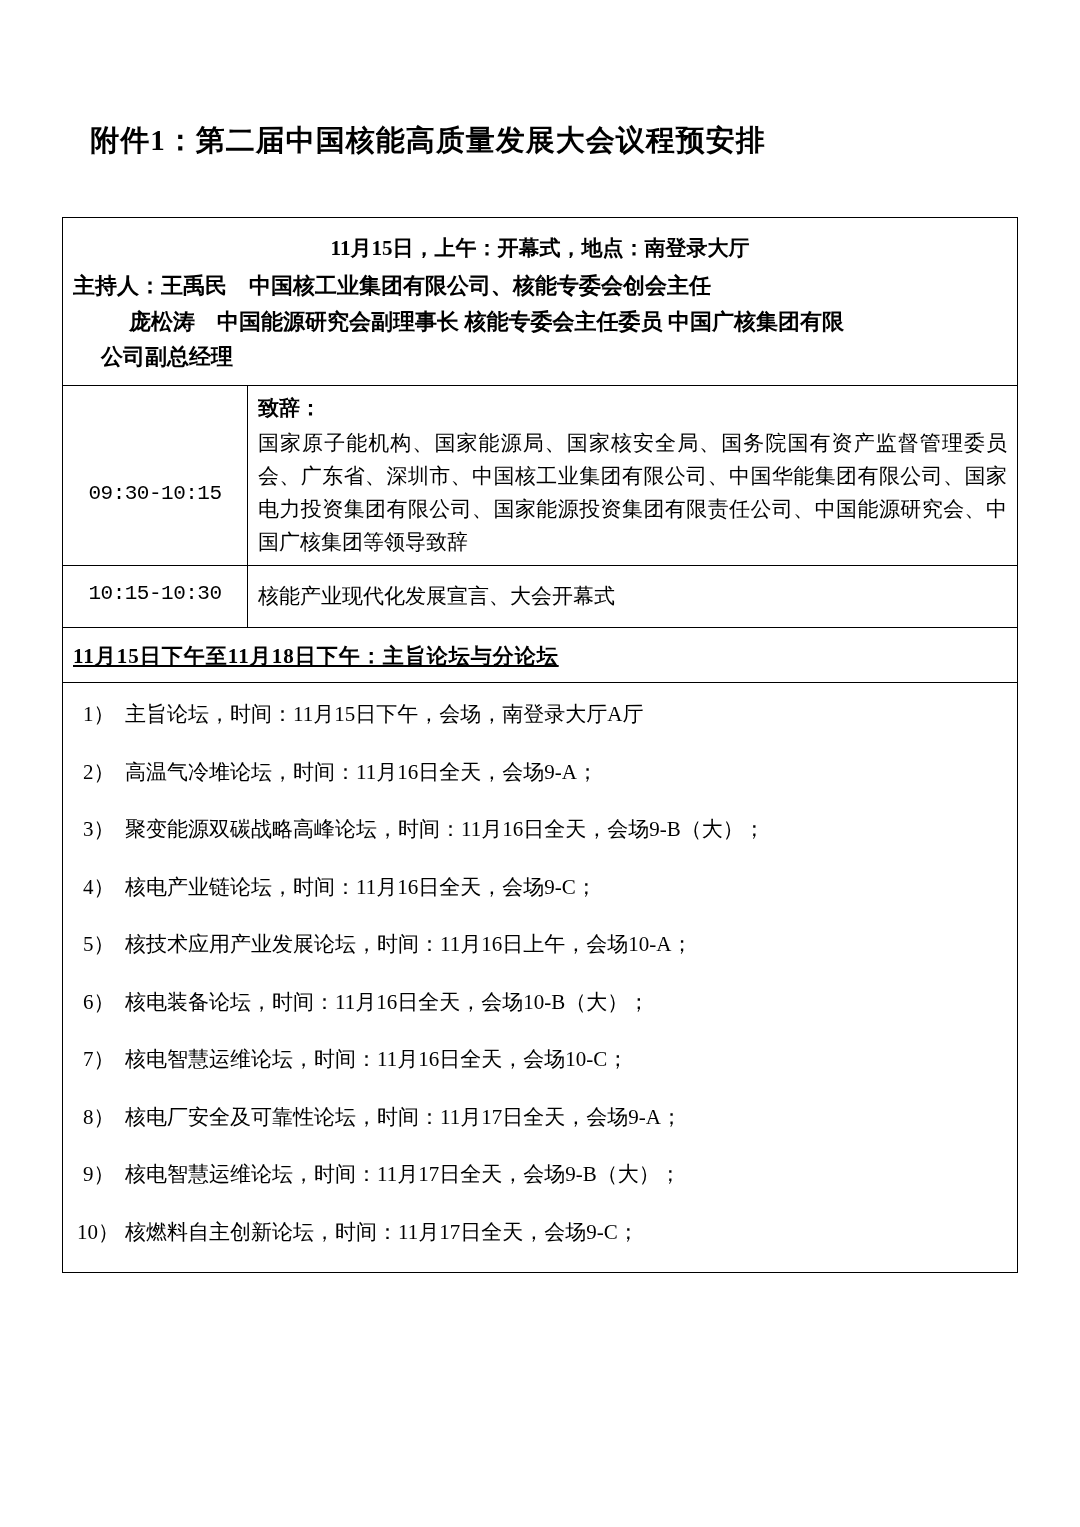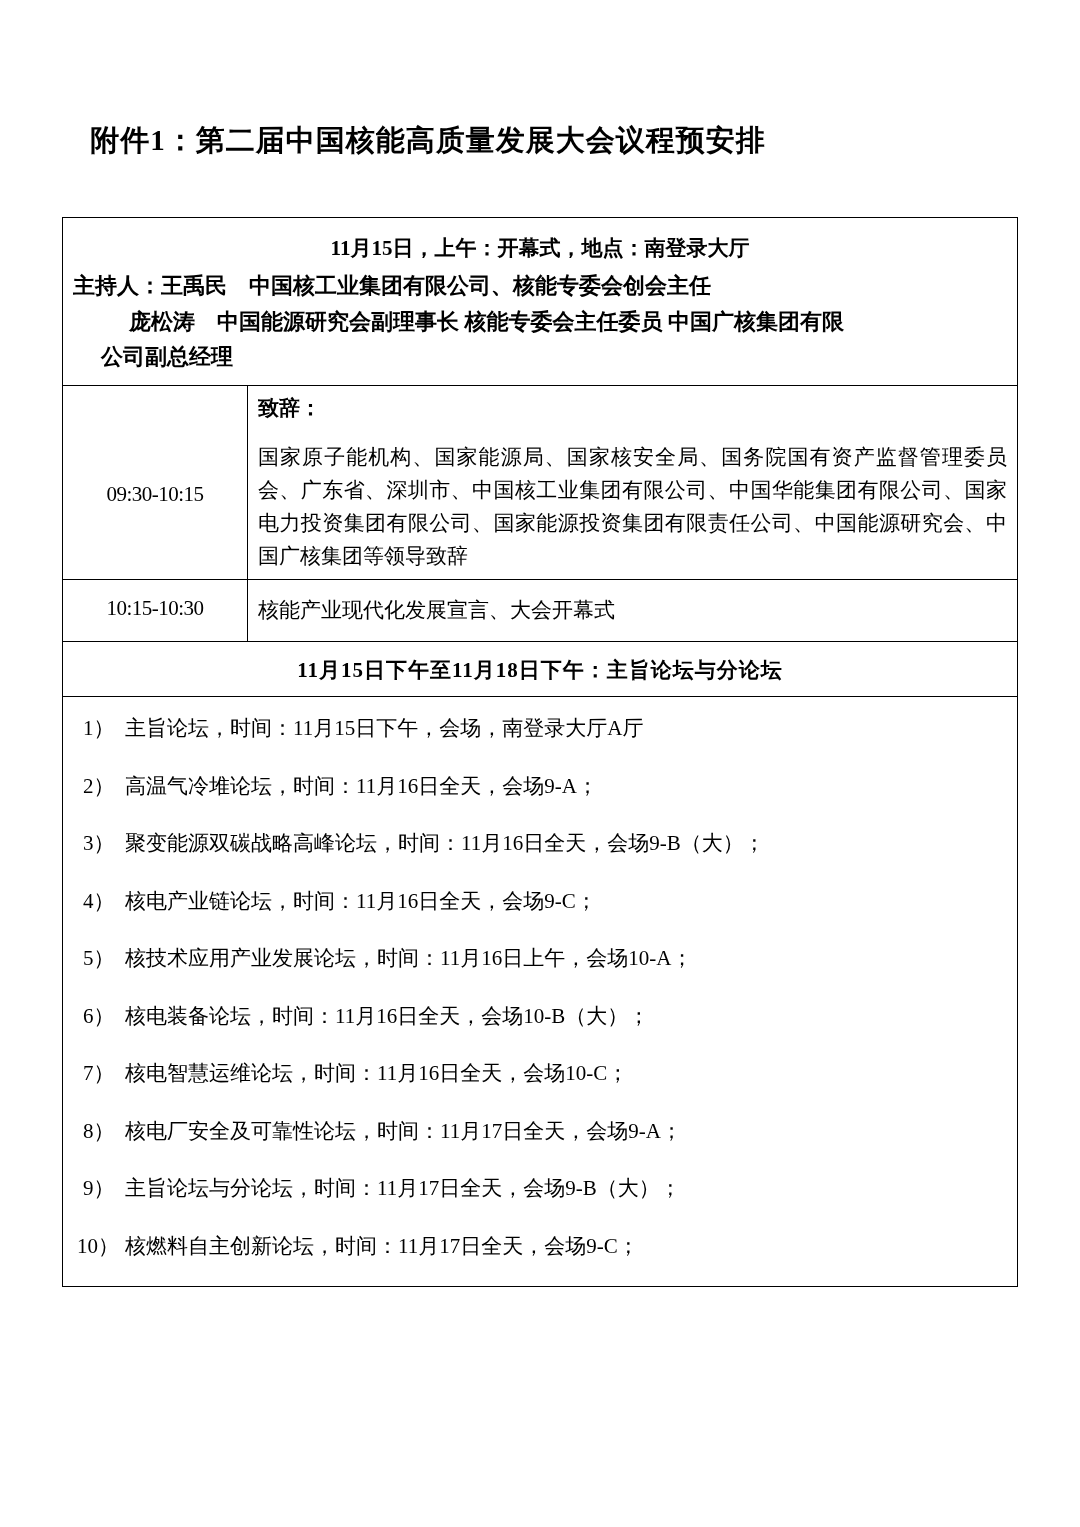--- a/index.html
+++ b/index.html
@@ -64,45 +64,46 @@
   .banner .sub .indent {
     display: block;
     text-indent: 0;
     padding-left: 56px;
   }
   .banner .sub .indent2 {
     display: block;
     padding-left: 28px;
   }
   .section-banner {
-    text-align: center;
+    text-align: left;
     font-weight: bold;
     font-size: 25px;
     padding-top: 12px !important;
     padding-bottom: 10px !important;
     letter-spacing: 1px;
+    text-decoration: underline;
   }
   .time-cell {
-    font-family: Liberation Serif, serif;
+    font-family: Liberation Mono, monospace;
     font-size: 20px;
     text-align: center;
     letter-spacing: -0.5px;
     font-weight: normal;
   }
   .time-mid {
     padding-top: 92px !important;
   }
   .time-short {
     padding-top: 12px !important;
     padding-bottom: 12px !important;
   }
   .speech-head {
     font-weight: bold;
     font-size: 21px;
-    margin-bottom: 16px;
+    margin-bottom: 2px;
   }
   .speech-body {
     font-size: 21px;
     line-height: 1.58;
     text-align: justify;
   }
   .bold-row {
     font-weight: normal;
     font-size: 22px;
     padding-top: 14px !important;
@@ -197,21 +198,21 @@
           <div class="forum-item">
             <span class="num">7）</span>
             <span>核电智慧运维论坛，时间：11月16日全天，会场10-C；</span>
           </div>
           <div class="forum-item">
             <span class="num">8）</span>
             <span>核电厂安全及可靠性论坛，时间：11月17日全天，会场9-A；</span>
           </div>
           <div class="forum-item">
             <span class="num">9）</span>
-            <span>主旨论坛与分论坛，时间：11月17日全天，会场9-B（大）；</span>
+            <span>核电智慧运维论坛，时间：11月17日全天，会场9-B（大）；</span>
           </div>
           <div class="forum-item">
             <span class="num wide">10）</span>
             <span> 核燃料自主创新论坛，时间：11月17日全天，会场9-C；</span>
           </div>
         </td>
       </tr>
     </tbody>
   </table>
 

